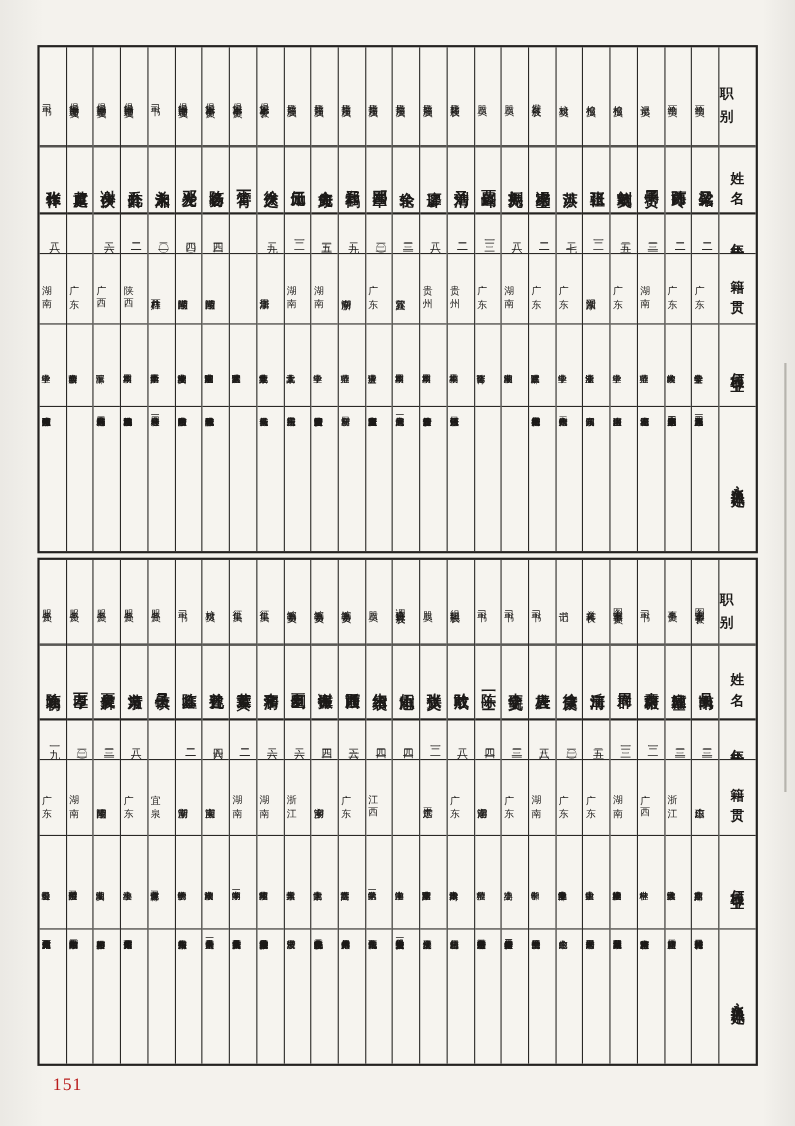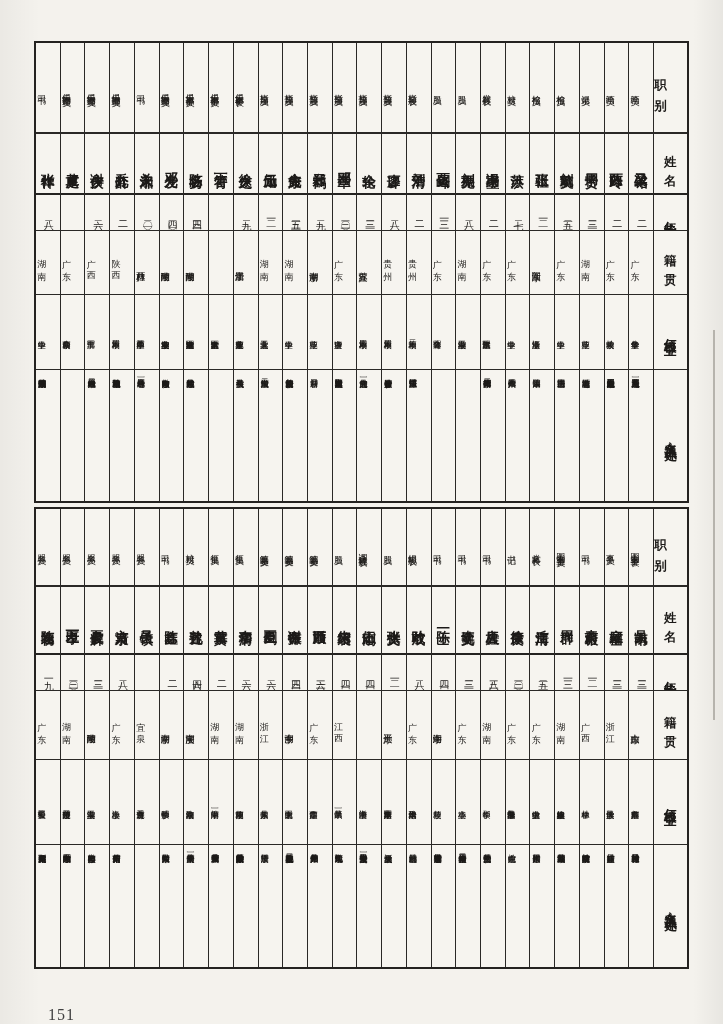--- a/index.html
+++ b/index.html
@@ -58,22 +58,22 @@
   .c-addr{justify-content:flex-start;align-items:flex-start;padding:3px 1px 2px 1px;}
   .c-addr .vtext{font-size:8px;line-height:1.15;}
   .spread{letter-spacing:1.35em;}
   
   .hdr-col .vtext{font-size:12.5px;font-weight:bold;letter-spacing:2px;}
   .hdr-col .hdr2 .vtext{letter-spacing:1.5em;}
   .hdr-col .c-addr{align-items:center;justify-content:center;padding:0;}
   .hdr-col .c-school{justify-content:center;padding-top:0;}
   .hdr-col .c-origin{justify-content:center;padding-top:0;}
   .page-number{
-    position:absolute;left:48px;top:1006px;
-    font-family:"Liberation Serif",serif;font-size:16px;color:#404040;letter-spacing:1px;
+    position:absolute;left:48px;top:978px;
+    font-family:"Liberation Serif",serif;font-size:16px;color:#b91c1c;letter-spacing:1px;
   }
 </style>
 </head>
 <body>
 
 <div class="scan-shade"></div>
 <div class="page-edge-line"></div>
 
 <div class="roster" id="tbl0">
   <div class="hdr-col">

